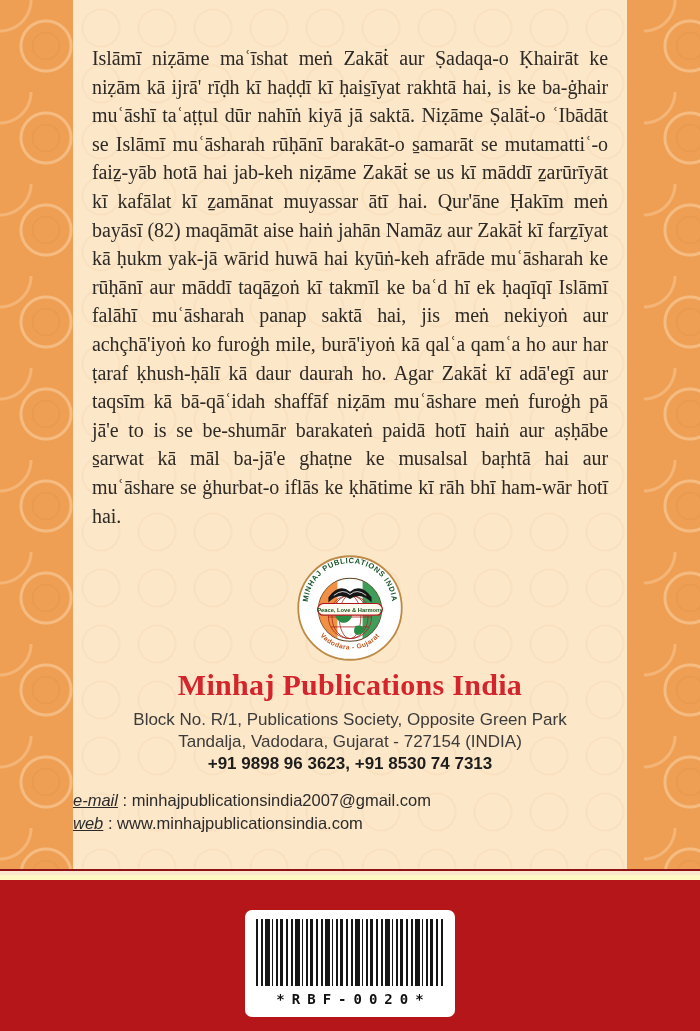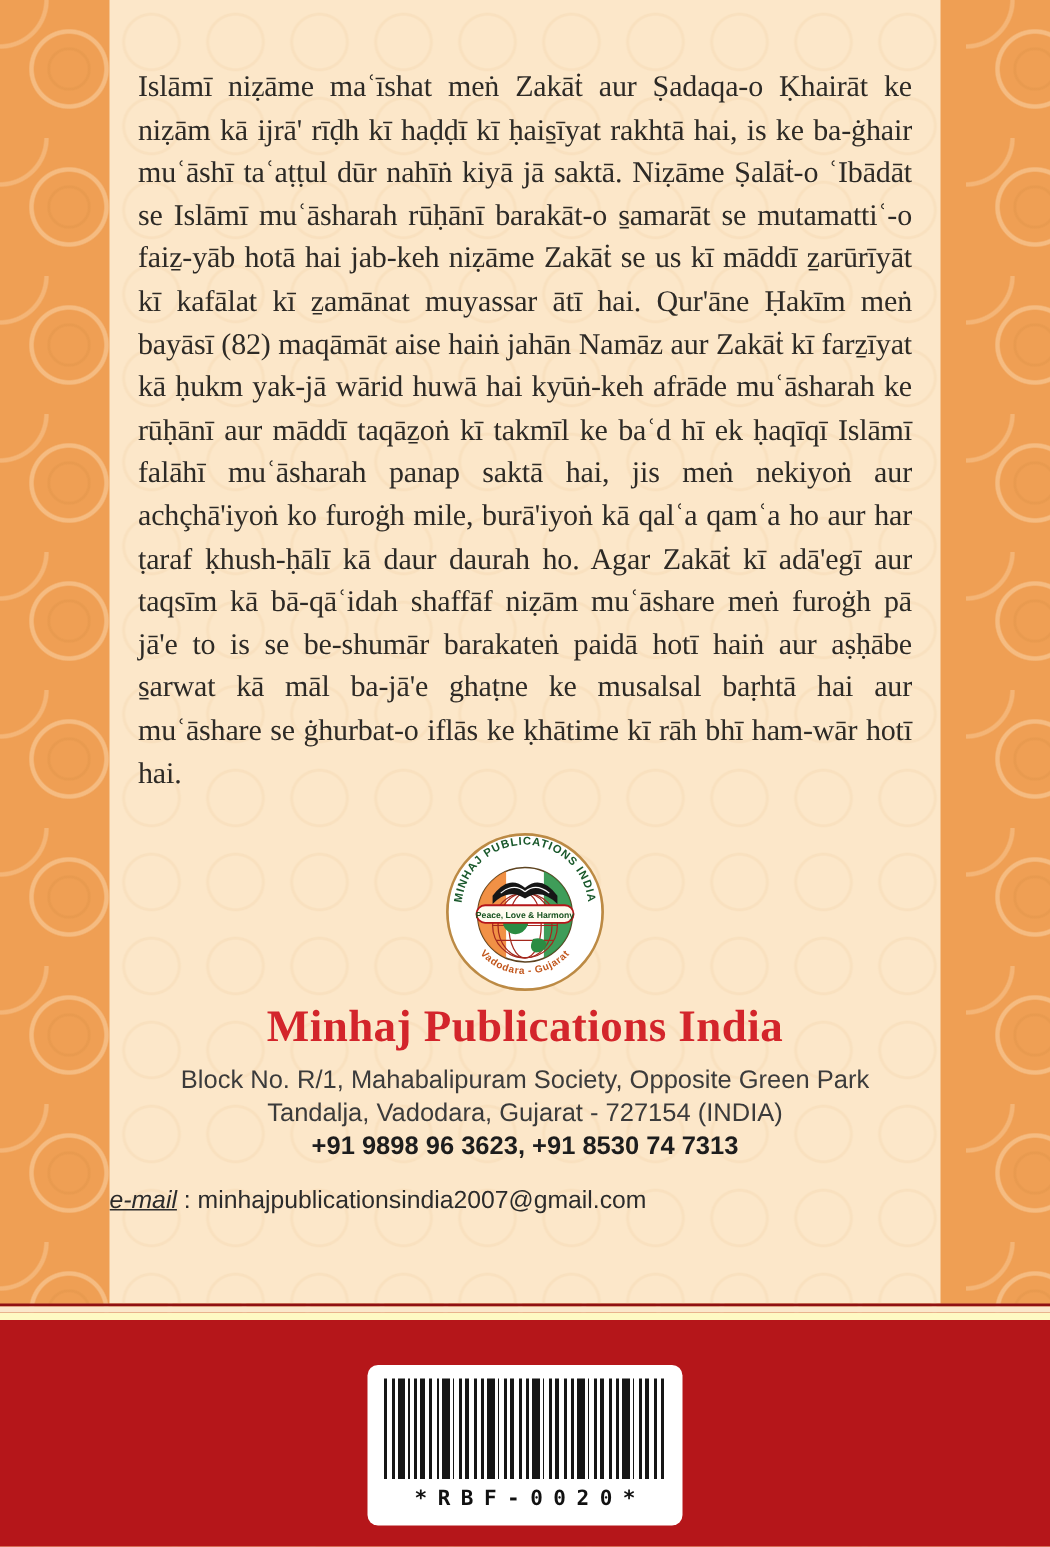--- a/index.html
+++ b/index.html
@@ -108,30 +108,35 @@
       </text>
       <text font-family="Liberation Sans, sans-serif" font-size="7.4" font-weight="bold" fill="#c2571d" letter-spacing="0.5">
         <textPath href="#lgArcB" startOffset="50%" text-anchor="middle">Vadodara - Gujarat</textPath>
       </text>
     </svg>
   </div>
 
   <div class="pub-name">Minhaj Publications India</div>
 
   <div class="address">
-    <div>Block No. R/1, Mahabalipuram Society, Opposite Green Park</div>
+    <div>Block No. R/1, Publications Society, Opposite Green Park</div>
     <div>Tandalja, Vadodara, Gujarat - 727154 (INDIA)</div>
     <div class="phones">+91 9898 96 3623, +91 8530 74 7313</div>
   </div>
 
   <div class="contact">
     <div>
       <span class="lbl">e-mail</span>
       <span>: </span>
       <span>minhajpublicationsindia2007@gmail.com</span>
+    </div>
+    <div>
+      <span class="lbl">web</span>
+      <span>: </span>
+      <span>www.minhajpublicationsindia.com</span>
     </div>
   </div>
 
 </div>
 
 <div class="sep-dark"></div>
 <div class="sep-cream"></div>
 
 <div class="red-band">
   <div class="barcode">

